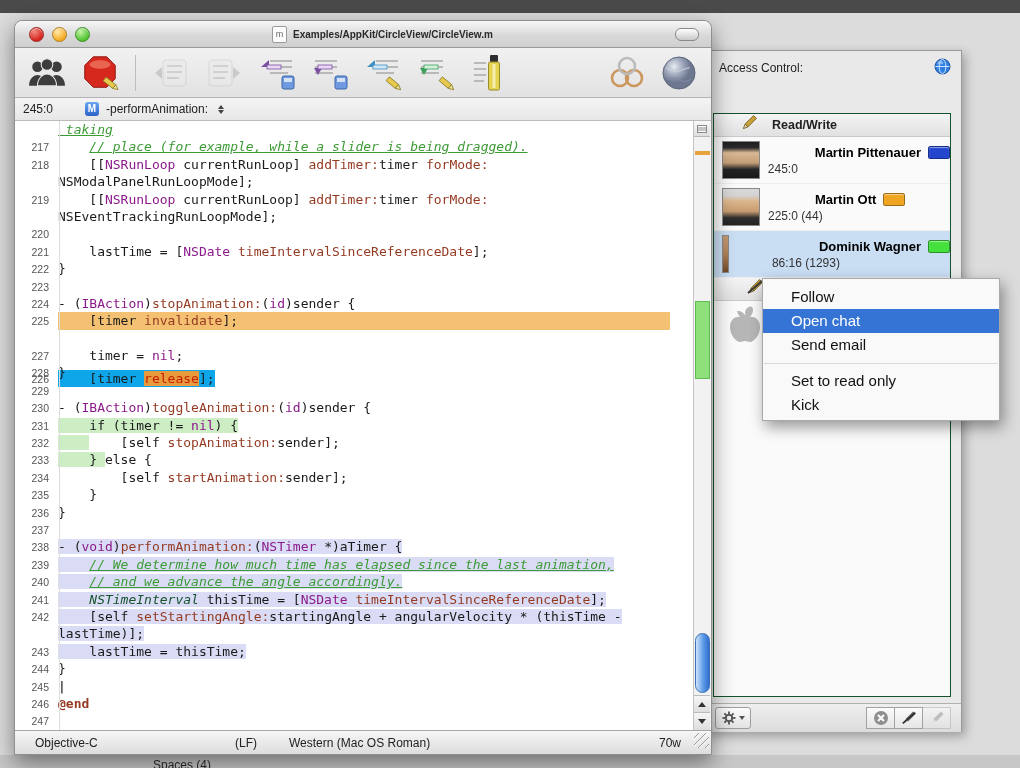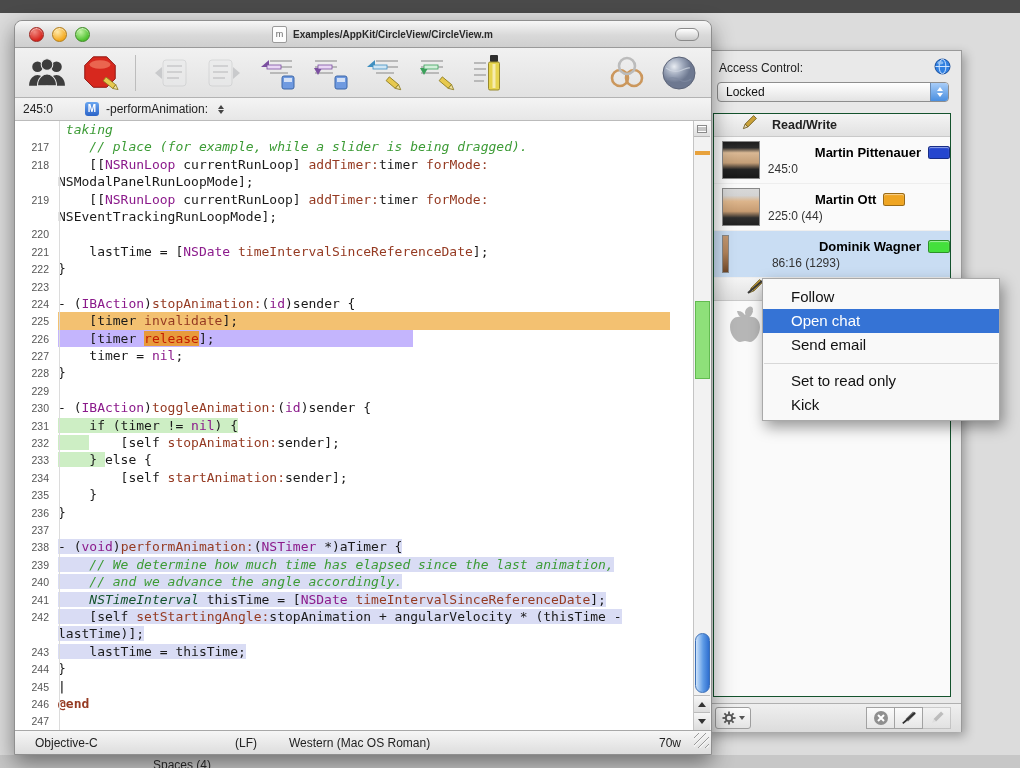--- a/index.html
+++ b/index.html
@@ -47,31 +47,31 @@
   .stepper-arrows .down{width:0;height:0;border-left:3.5px solid transparent;border-right:3.5px solid transparent;border-top:4px solid #444;}
 
   
   #editor{left:0;top:100px;width:100%;height:609px;background:#fff;overflow:hidden;}
   #gutter-line{left:44px;top:0;width:1px;height:100%;background:#dcdcdc;}
   #code-lines{left:0;top:0;width:659px;height:100%;font-family:"DejaVu Sans Mono",monospace;font-size:13px;}
   .cl{height:17.4px;line-height:17.4px;white-space:pre;}
   .ln{display:inline-block;width:34px;padding-right:9px;text-align:right;
       font-family:"Liberation Sans",sans-serif;font-size:10.5px;color:#555;}
   .lt{color:#1a1a1a;}
-  .lt .c{color:#3c9b35;font-style:italic;}
+  .lt .c{color:#3c9b35;font-style:italic;text-decoration:underline;}
   .lt .t{color:#8b1a8b;}
   .lt .ti{color:#14532d;font-style:italic;}
   .lt .m{color:#953a22;}
   .lt .b{font-weight:bold;}
   .lt .s{background:#d9dcf4;}
   .lt .g{background:#cdeec4;}
   .lt .rel{background:#e89a3c;color:#c41e00;}
   .lt .caret{color:#000;}
   .lt.orange-full{display:inline-block;background:#f3c171;width:612px;}
-  .lt.orange{display:inline-block;background:#c4b5fd;padding-right:198px;}
+  .lt.orange{display:inline-block;background:#0ea5e9;margin-top:40px;}
 
   
   #v-scrollbar{right:0;top:0;width:17px;height:609px;background:#f2f2f2;border-left:1px solid #c4c4c4;}
   #split-button{left:0;top:0;width:16px;height:15px;background:linear-gradient(#fafafa,#dedede);border-bottom:1px solid #b8b8b8;
                 display:flex;align-items:center;justify-content:center;}
   #split-button svg{display:block;}
   #change-tick{left:1px;top:30px;width:15px;height:4px;background:#e8a23c;}
   #selection-mark{left:1px;top:180px;width:15px;height:78px;background:#8ee07a;border:1px solid #62bb50;box-sizing:border-box;}
   #scroll-thumb{left:1px;top:512px;width:15px;height:60px;border-radius:8px;
                 background:linear-gradient(90deg,#cfe4fb,#5e9be6 55%,#2f6fd0);border:1px solid #3b6fb7;box-sizing:border-box;}
@@ -153,27 +153,20 @@
   <div id="access-row" class="abs">
     <span>Access Control:</span>
     <span id="access-globe">
       <svg width="17" height="17" viewBox="0 0 17 17">
           <circle cx="8.5" cy="8.5" r="7.5" fill="#2f7fe0" stroke="#1b4f9c"></circle>
           <ellipse cx="8.5" cy="8.5" rx="3.4" ry="7.2" fill="none" stroke="#cfe4ff" stroke-width="1"></ellipse>
           <line x1="1.4" y1="8.5" x2="15.6" y2="8.5" stroke="#cfe4ff" stroke-width="1"></line>
           <ellipse cx="6.4" cy="4.8" rx="3" ry="1.7" fill="#9ec8f5" opacity=".8"></ellipse>
         </svg>
     </span>
-  </div>
-  <div id="access-popup" class="abs">
-    <span id="access-popup-label">Locked</span>
-    <span id="popup-cap">
-        <span class="u"></span>
-        <span class="d"></span>
-      </span>
   </div>
 
   <div id="user-list" class="abs">
     <div class="list-header">
       <span class="hdr-icon">
         <svg width="18" height="18" viewBox="0 0 18 18">
             <g transform="rotate(45 9 9)">
               <rect x="7" y="0.5" width="4" height="12" fill="#caa23a" stroke="#6d5a1e" stroke-width="0.8"></rect>
               <polygon points="7,12.5 11,12.5 9,17" fill="#e8d7b0" stroke="#6d5a1e" stroke-width="0.8"></polygon>
             </g>
@@ -470,21 +463,21 @@
         <div class="cl"><span class="ln">232</span><span class="lt"><span class="g">    </span><span class="p">    [self </span><span class="m">stopAnimation:</span><span class="p">sender];</span></span></div>
         <div class="cl"><span class="ln">233</span><span class="lt"><span class="g">    } </span><span class="p">else {</span></span></div>
         <div class="cl"><span class="ln">234</span><span class="lt"><span class="p">        [self </span><span class="m">startAnimation:</span><span class="p">sender];</span></span></div>
         <div class="cl"><span class="ln">235</span><span class="lt"><span class="p">    }</span></span></div>
         <div class="cl"><span class="ln">236</span><span class="lt"><span class="p">}</span></span></div>
         <div class="cl"><span class="ln">237</span><span class="lt"></span></div>
         <div class="cl"><span class="ln">238</span><span class="lt"><span class="s">- (</span><span class="s t">void</span><span class="s">)</span><span class="s m">performAnimation:</span><span class="s">(</span><span class="s t">NSTimer</span><span class="s"> *)aTimer {</span></span></div>
         <div class="cl"><span class="ln">239</span><span class="lt"><span class="s">    </span><span class="s c">// We determine how much time has elapsed since the last animation,</span></span></div>
         <div class="cl"><span class="ln">240</span><span class="lt"><span class="s">    </span><span class="s c">// and we advance the angle accordingly.</span></span></div>
         <div class="cl"><span class="ln">241</span><span class="lt"><span class="s">    </span><span class="s ti">NSTimeInterval</span><span class="s"> thisTime = [</span><span class="s t">NSDate</span><span class="s"> </span><span class="s m">timeIntervalSinceReferenceDate</span><span class="s">];</span></span></div>
-        <div class="cl"><span class="ln">242</span><span class="lt"><span class="s">    [self </span><span class="s m">setStartingAngle:</span><span class="s">stopAnimation + angularVelocity * (thisTime -</span></span></div>
+        <div class="cl"><span class="ln">242</span><span class="lt"><span class="s">    [self </span><span class="s m">setStartingAngle:</span><span class="s">startingAngle + angularVelocity * (thisTime -</span></span></div>
         <div class="cl"><span class="ln"></span><span class="lt"><span class="s">lastTime)];</span></span></div>
         <div class="cl"><span class="ln">243</span><span class="lt"><span class="s">    lastTime = thisTime;</span></span></div>
         <div class="cl"><span class="ln">244</span><span class="lt"><span class="p">}</span></span></div>
         <div class="cl"><span class="ln">245</span><span class="lt"><span class="caret">|</span></span></div>
         <div class="cl"><span class="ln">246</span><span class="lt"><span class="m b">@end</span></span></div>
         <div class="cl"><span class="ln">247</span><span class="lt"></span></div>
       </div>
     <div id="gutter-line" class="abs"></div>
     <div id="v-scrollbar" class="abs">
       <div id="split-button" class="abs">

